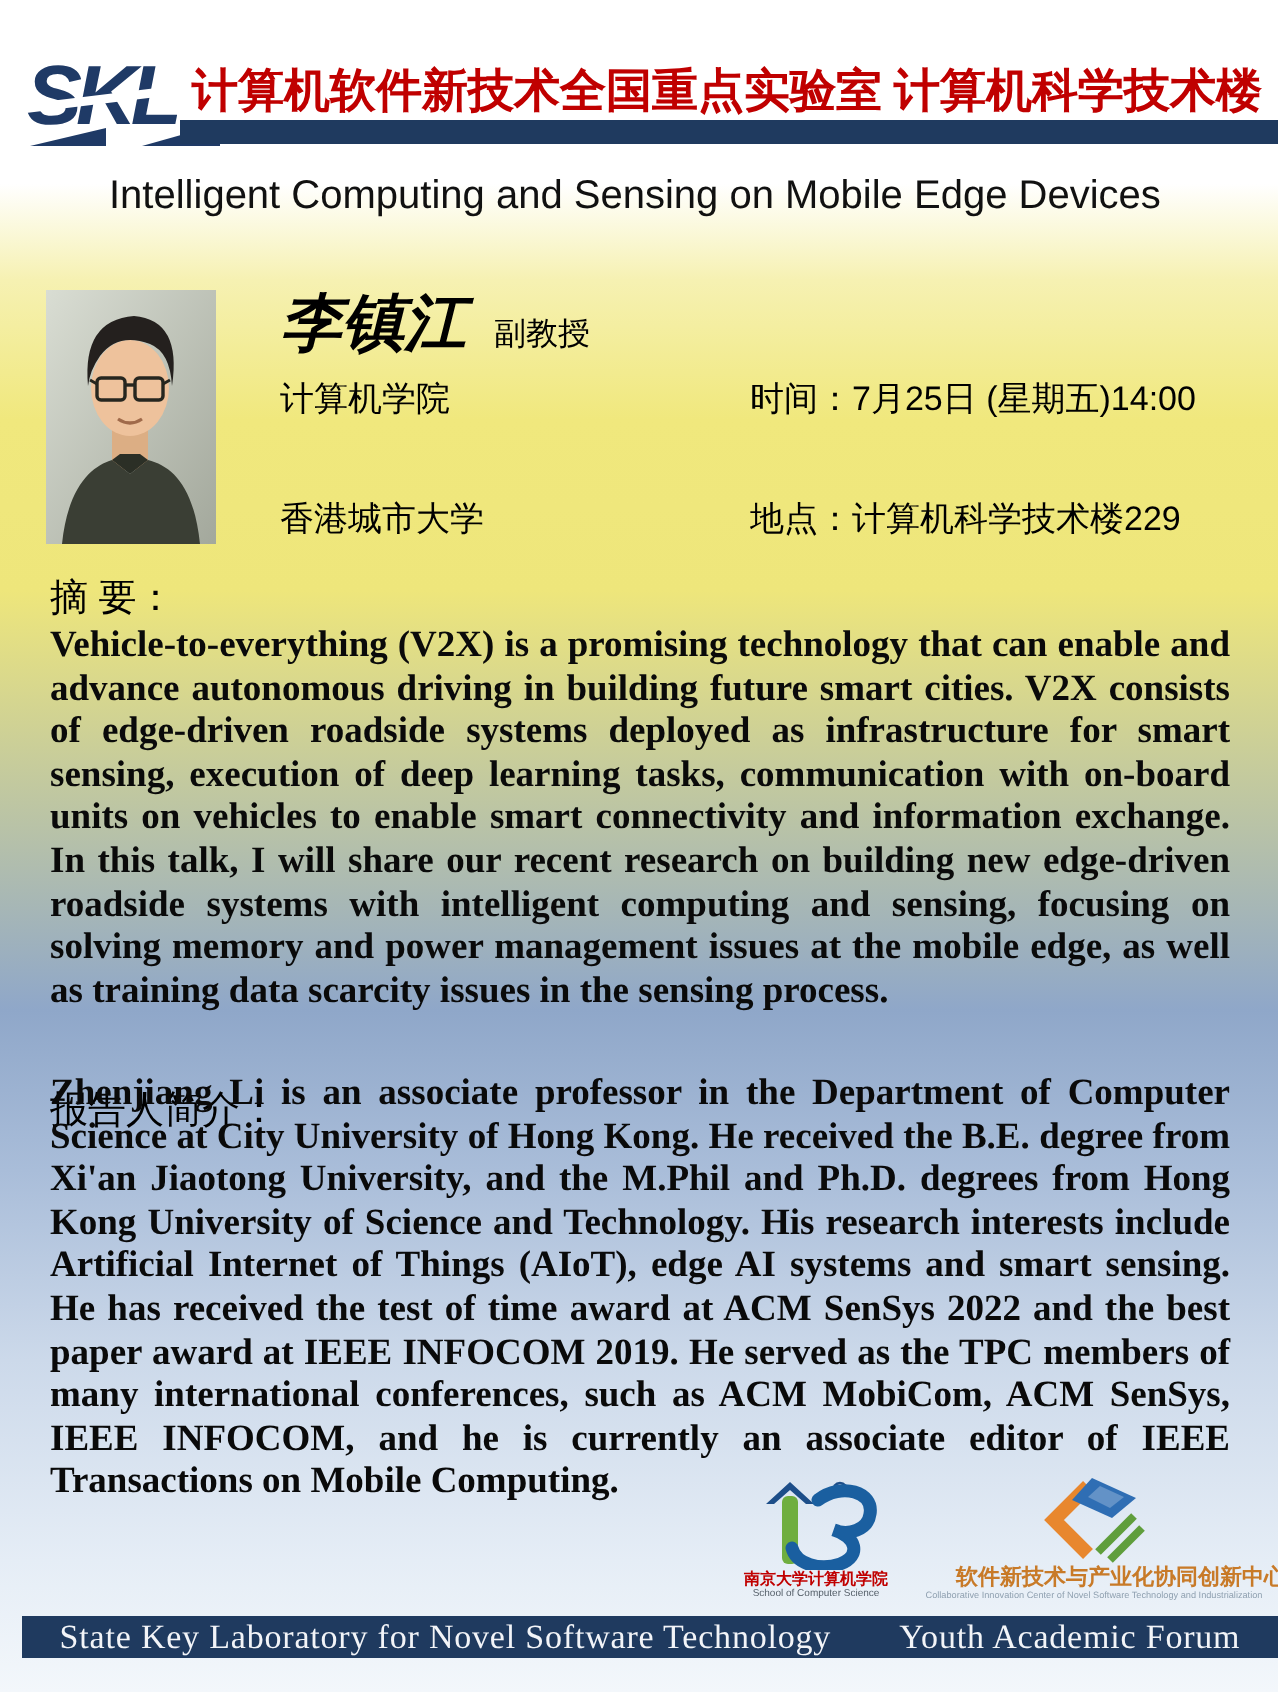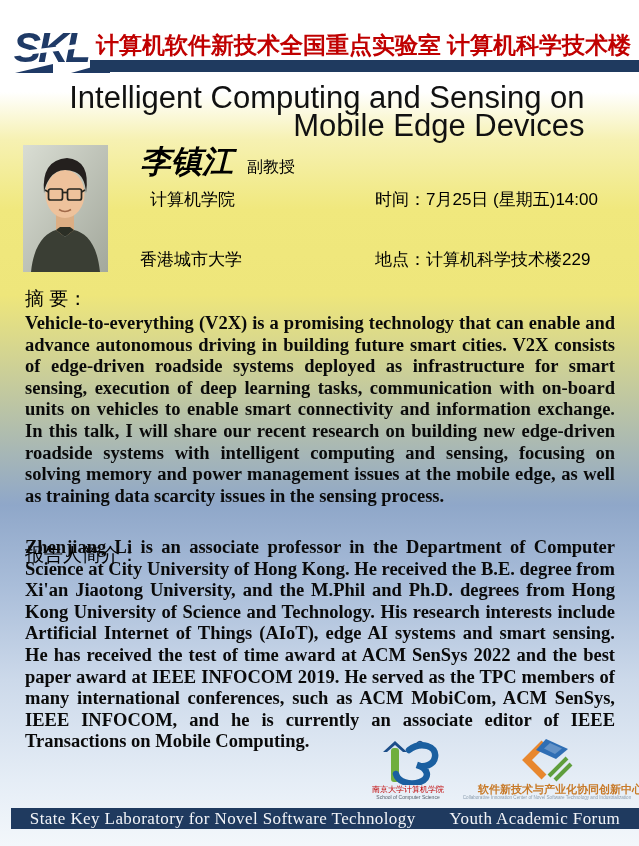--- a/index.html
+++ b/index.html
@@ -18,49 +18,49 @@
   
   .skl-logo{position:absolute;left:13px;top:26px;width:98px;height:48px;}
   .header-titles{
     position:absolute;left:96px;right:8px;top:30px;
     display:flex;justify-content:space-between;align-items:center;
     font-weight:bold;font-size:23px;color:var(--red);white-space:nowrap;
   }
   .header-bar{position:absolute;left:90px;top:60px;right:0;height:12px;background:var(--navy);}
   .page-title{
     position:absolute;top:84px;left:50%;transform:translateX(-50%);
-    width:530px;text-align:right;font-size:31px;line-height:28px;color:#111;
+    width:530px;text-align:left;font-size:20px;line-height:28px;color:#111;
   }
   
   .speaker-photo{position:absolute;left:23px;top:145px;width:85px;height:127px;display:block;}
   .speaker-name-row{position:absolute;left:140px;top:141px;display:flex;align-items:baseline;gap:14px;}
   .speaker-name{font-family:"Liberation Serif",serif;font-style:italic;font-weight:bold;font-size:31px;color:#000;}
   .speaker-rank{font-size:16px;color:#000;}
   .info-label{position:absolute;font-size:17px;color:#000;white-space:nowrap;}
-  .dept{left:140px;top:188px;margin-left:10px;}
+  .dept{left:140px;top:188px;}
   .time{left:375px;top:188px;}
   .univ{left:140px;top:248px;}
   .venue{left:375px;top:248px;}
   
   .sec-heading{position:absolute;left:25px;font-size:19px;color:#000;}
   .abstract-heading{top:286px;}
   .bio-heading{top:542px;}
   .body-text{
     position:absolute;left:25px;width:590px;
     font-family:"Liberation Serif",serif;font-size:18.5px;line-height:21.6px;
     text-align:justify;color:#0a0a0a;font-weight:bold;
   }
   .abstract-body{top:313px;}
   .bio-body{top:537px;}
   
   .logo-block{position:absolute;text-align:center;}
   .nju-block{left:358px;top:738px;width:100px;}
   .cic-block{left:462px;top:738px;width:170px;}
   .logo-graphic{display:block;margin:0 auto;}
-  .nju-cn{font-size:8px;font-weight:normal;color:var(--red);line-height:9px;}
+  .nju-cn{font-size:8px;font-weight:bold;color:var(--red);line-height:9px;}
   .nju-en{font-size:5px;color:#56606a;line-height:6px;}
   .cic-cn{font-size:11px;font-weight:bold;color:#c87a28;line-height:12px;white-space:nowrap;margin-left:16px;}
   .cic-en{font-size:4.6px;color:#8fa0b0;line-height:6px;white-space:nowrap;}
   
   .footer-bar{
     position:absolute;left:11px;right:0;top:808px;height:21px;background:var(--navy);
     display:flex;align-items:center;justify-content:center;gap:34px;
     font-family:"Liberation Serif",serif;font-size:17px;color:#f2f4f8;letter-spacing:.4px;white-space:nowrap;text-align:center;
   }
 </style>

